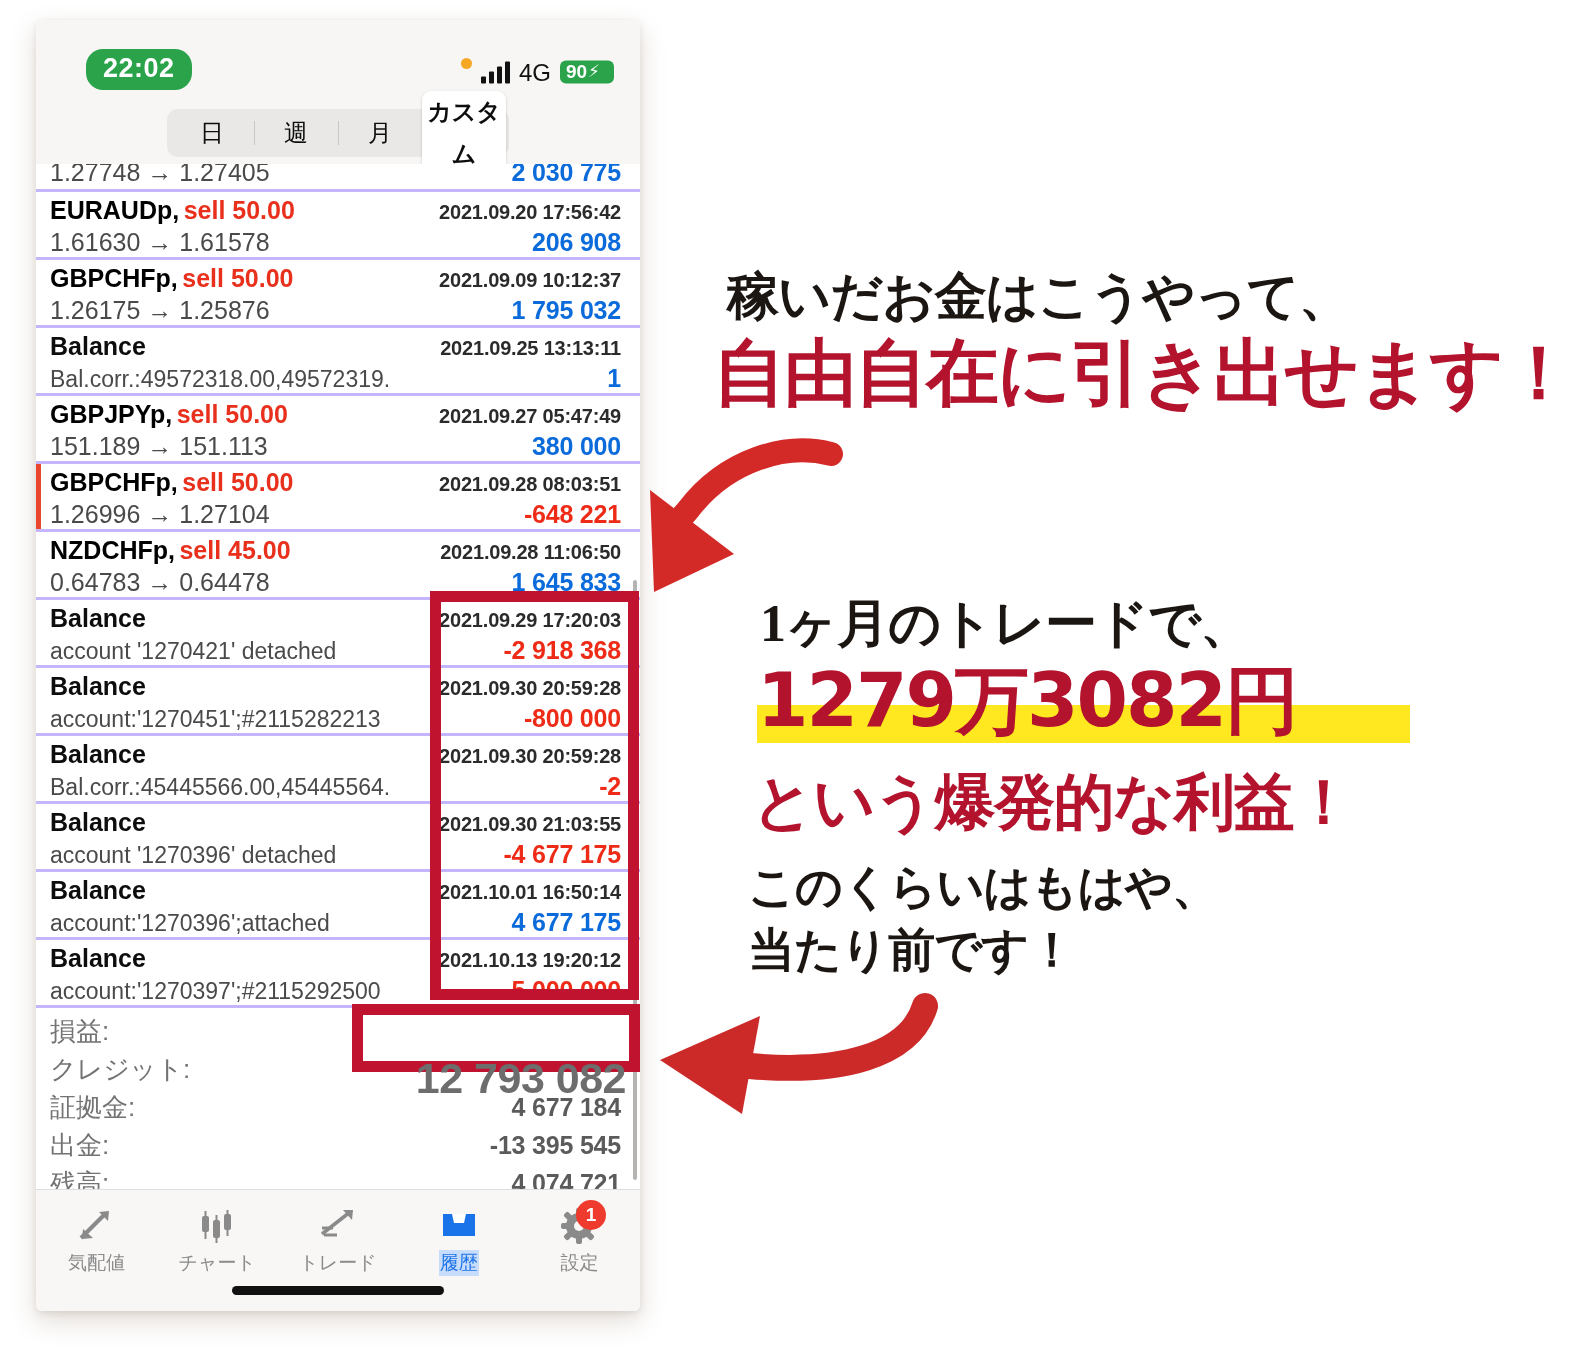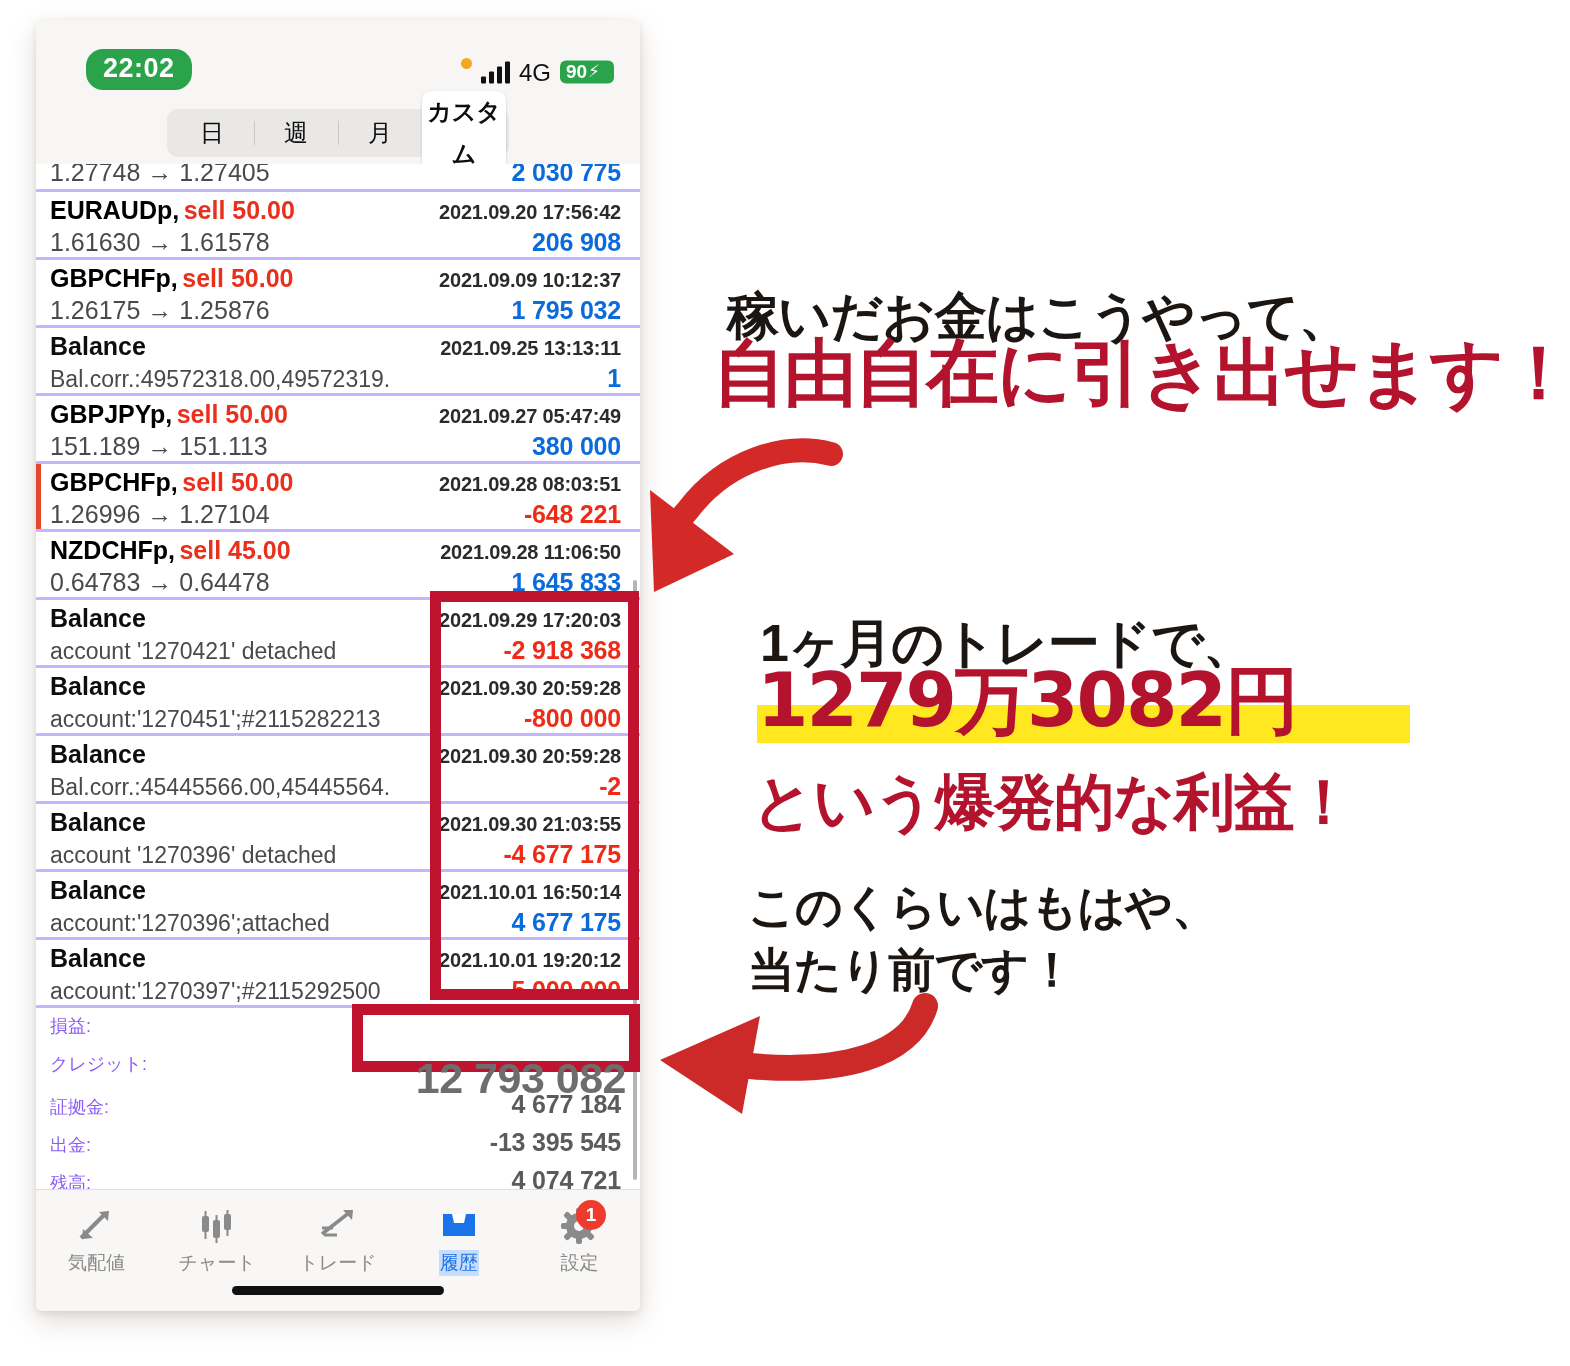--- a/index.html
+++ b/index.html
@@ -102,21 +102,21 @@
   .price { font-size: 25px; color: #4a4a4a; }
   .amt { font-size: 25px; font-weight: bold; letter-spacing: -0.2px; }
   .amt.pos { color: #0b6bdb; }
   .amt.neg { color: #ee2b17; }
   .desc { font-size: 23px; color: #4a4a4a; }
   .bal-title { font-size: 25px; font-weight: bold; color: #0d0d0d; }
 
   
   .summary { padding: 6px 19px 0 14px; background: #fff; }
   .srow { display: flex; justify-content: space-between; align-items: baseline; height: 38px; }
-  .slabel { font-size: 18px; color: #8b5cf6; }
+  .slabel { font-size: 26px; color: #737373; }
   .svalue { font-size: 25px; font-weight: bold; color: #5b5b5b; letter-spacing: -0.2px; }
 
   
   #scrollbar {
     position: absolute; right: 3px; top: 560px;
     width: 4px; height: 600px; background: #b6b4b2; border-radius: 2px;
   }
 
   
   .tabbar {
@@ -136,22 +136,21 @@
   }
   .home-ind {
     position: absolute; left: 50%; transform: translateX(-50%);
     bottom: 16px; width: 212px; height: 9px; background: #111; border-radius: 5px;
   }
 
   
   .anno { position: absolute; white-space: nowrap; }
   .ann-black {
     color: #1c1613; font-weight: bold;
-    font-family: Liberation Sans, sans-serif;
-    margin-top: 20px;
+    font-family: Liberation Serif, serif;
   }
   .ann-red {
     color: #b3132c; font-weight: bold;
     font-family: "DejaVu Sans", "Liberation Sans", sans-serif;
   }
 
   #ann1a { left: 727px; top: 262px; font-size: 52px; letter-spacing: -1px; }
   #ann1b { left: 713px; top: 325px; font-size: 73px; letter-spacing: -2px; }
 
   #ann2a { left: 760px; top: 589px; font-size: 52px; letter-spacing: -1px; }
@@ -338,21 +337,21 @@
             <span class="ts">2021.10.01 16:50:14</span>
           </div>
           <div class="line line2">
             <span class="desc">account:'1270396';attached</span>
             <span class="amt pos">4 677 175</span>
           </div>
         </div>
         <div class="row">
           <div class="line line1">
             <div><span class="bal-title">Balance</span></div>
-            <span class="ts">2021.10.01 19:20:12</span>
+            <span class="ts">2021.10.13 19:20:12</span>
           </div>
           <div class="line line2">
             <span class="desc">account:'1270397';#2115292500</span>
             <span class="amt neg">-5 000 000</span>
           </div>
         </div>
       </div>
 
     <div class="summary" id="summary-block">
         <div class="srow">

